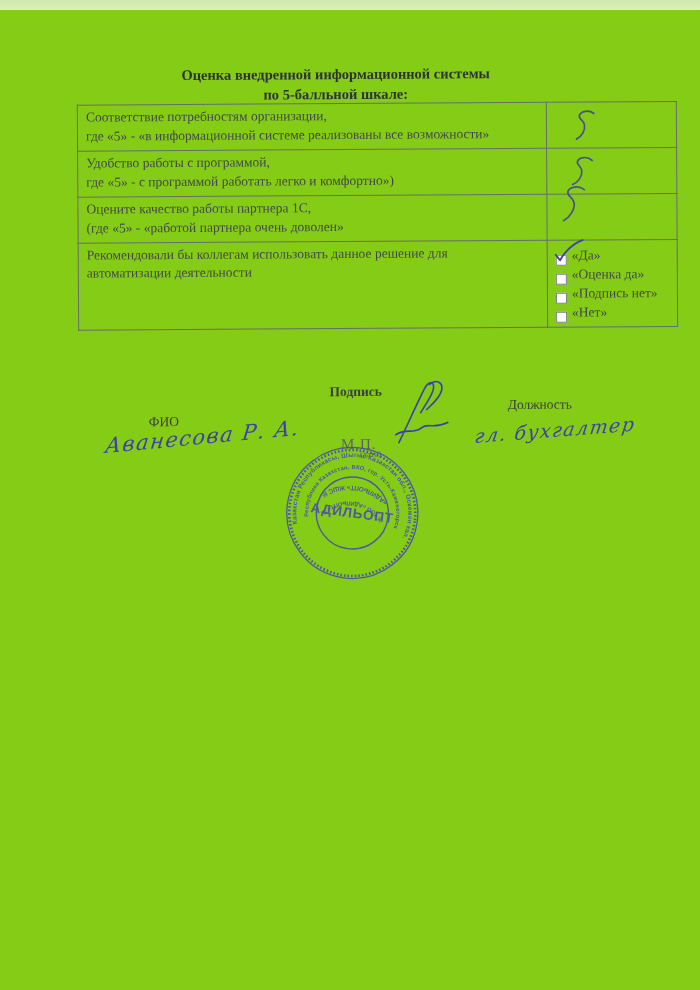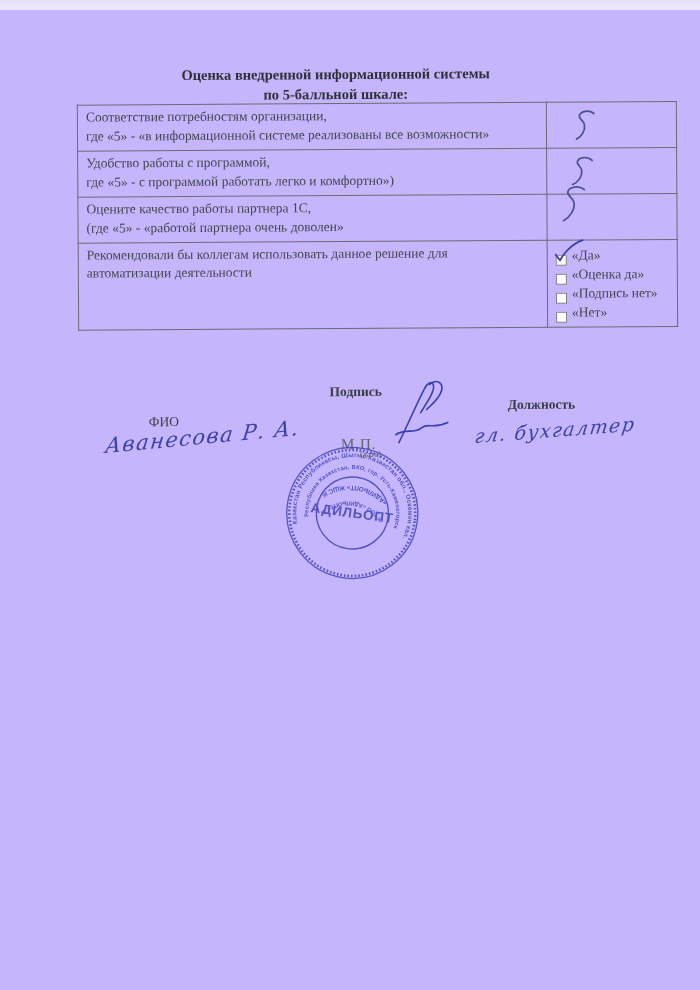--- a/index.html
+++ b/index.html
@@ -1,18 +1,18 @@
 <!DOCTYPE html>
 <html><head>
 <meta charset="utf-8">
 <style>
   html,body{margin:0;padding:0;background:#ffffff;}
   .page{
     position:relative;width:700px;height:990px;overflow:hidden;
-    background:#c4b5fd;
+    background:#84cc16;
     font-family:"Liberation Serif", serif;color:#3d4145;
   }
   .scan-noise{
     position:absolute;left:0;top:0;width:700px;height:10px;
     background:linear-gradient(#f2f3f3,#fefefe);opacity:.7;
   }
   .sheet{position:absolute;inset:0;transform:rotate(-0.35deg);transform-origin:350px 300px;}
 
   .title{
     position:absolute;top:63px;left:0;width:674px;text-align:center;
@@ -144,21 +144,21 @@
       </svg>
       <svg class="hand5" style="left:569px;top:155px;transform:rotate(5deg);" width="26" height="35" viewBox="0 0 26 35">
         <path d="M23 6 C18 2 10 3.5 8.5 8 C7.5 11.5 12.5 12.5 13.5 17 C14.5 22.5 11 29 5.5 31.5"></path>
       </svg>
       <svg class="hand5" style="left:559px;top:184px;" width="30" height="42" viewBox="0 0 30 42">
         <path d="M26 7 C20 2.5 11 4 9.5 9 C8.5 13 14 14.5 15.5 19.5 C17 26 12 34 5 38"></path>
       </svg>
 
       <span class="siglabel" style="left:148px;top:413px;text-align:center;">ФИО</span>
       <span class="siglabel" style="left:329px;top:384px;font-weight:bold;">Подпись</span>
-      <span class="siglabel" style="left:507px;top:398px;font-weight:bold;">Должность</span>
+      <span class="siglabel" style="left:507px;top:398px;">Должность</span>
 
       <span class="hand hand-name">Аванесова Р. А.</span>
 
       <svg class="sigsvg" width="66" height="74" viewBox="0 0 66 74">
         <path d="M9 66 C18 48 28 25 35 12 C38 6 43 4 44 9 C45 15 38 25 31 36"></path>
         <path d="M40 8 C47 2 54 6 52 14 C50 22 42 28 37 33"></path>
         <path d="M6 58 C16 51 24 58 32 51 C38 46 43 53 58 46"></path>
       </svg>
 
       <span class="hand hand-pos">гл. бухгалтер</span>

